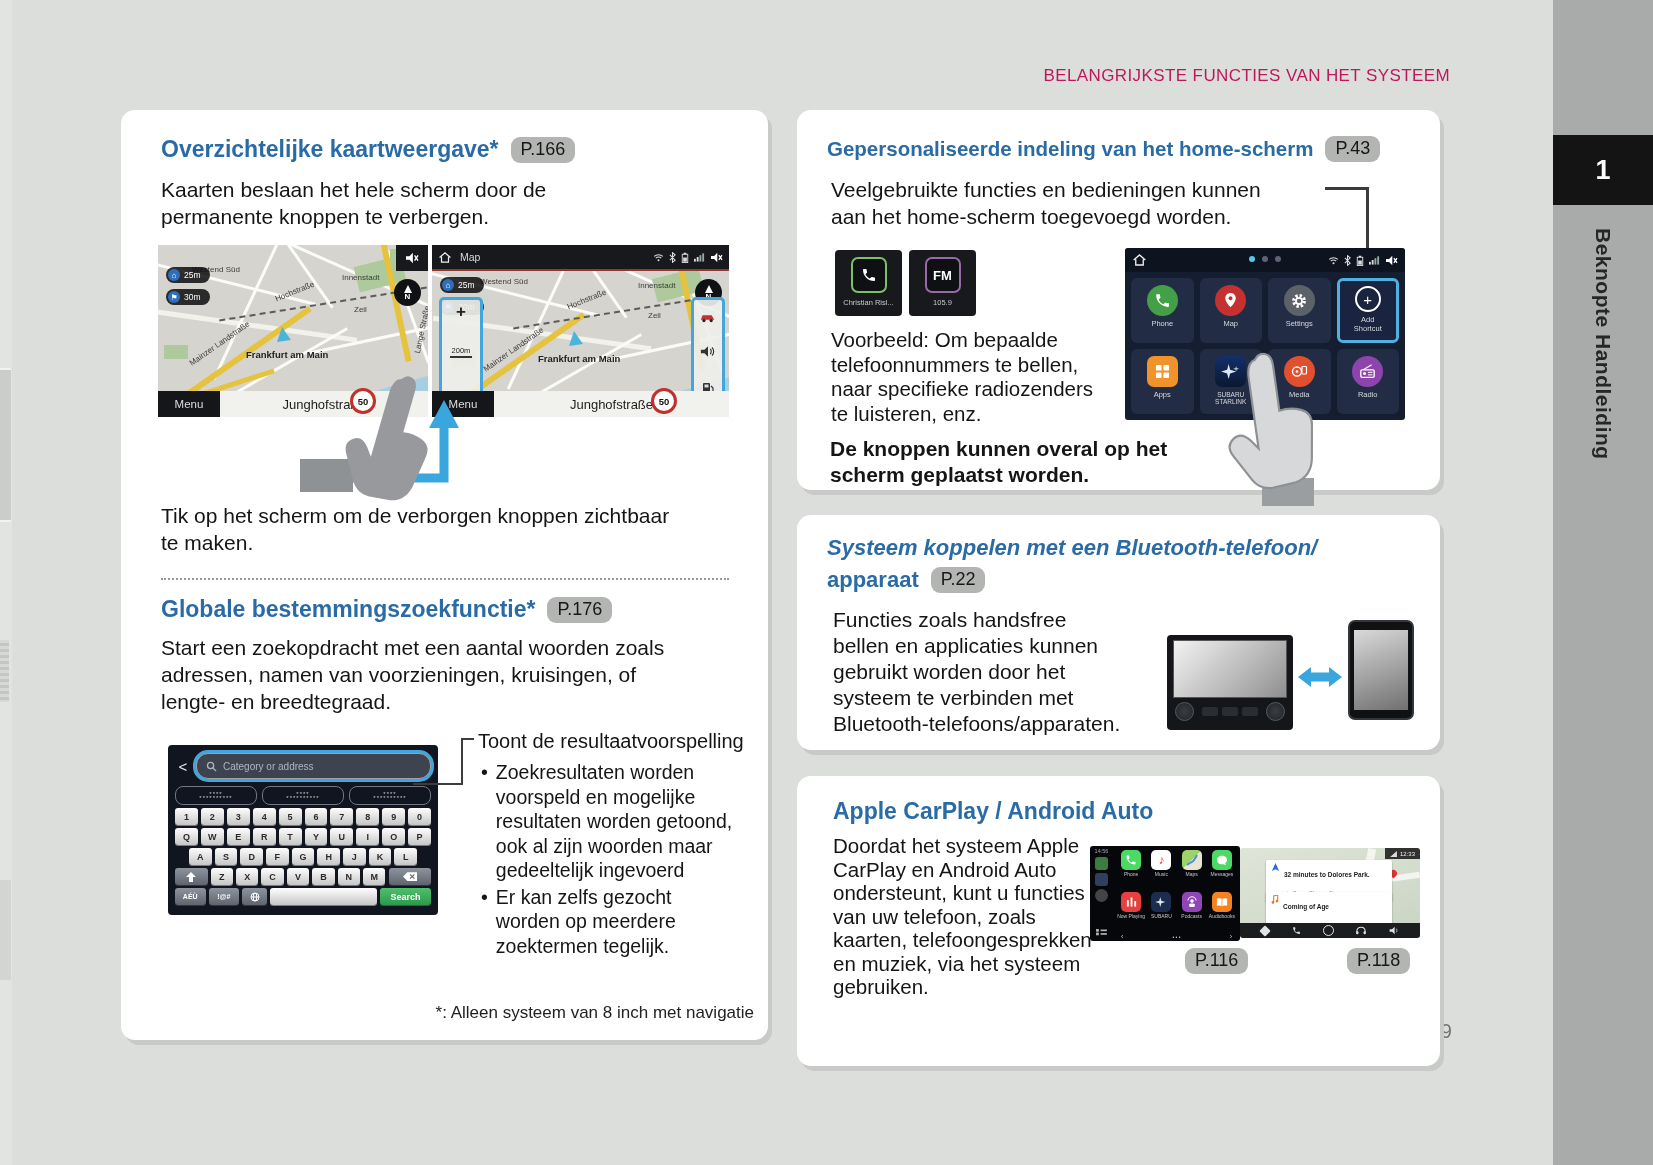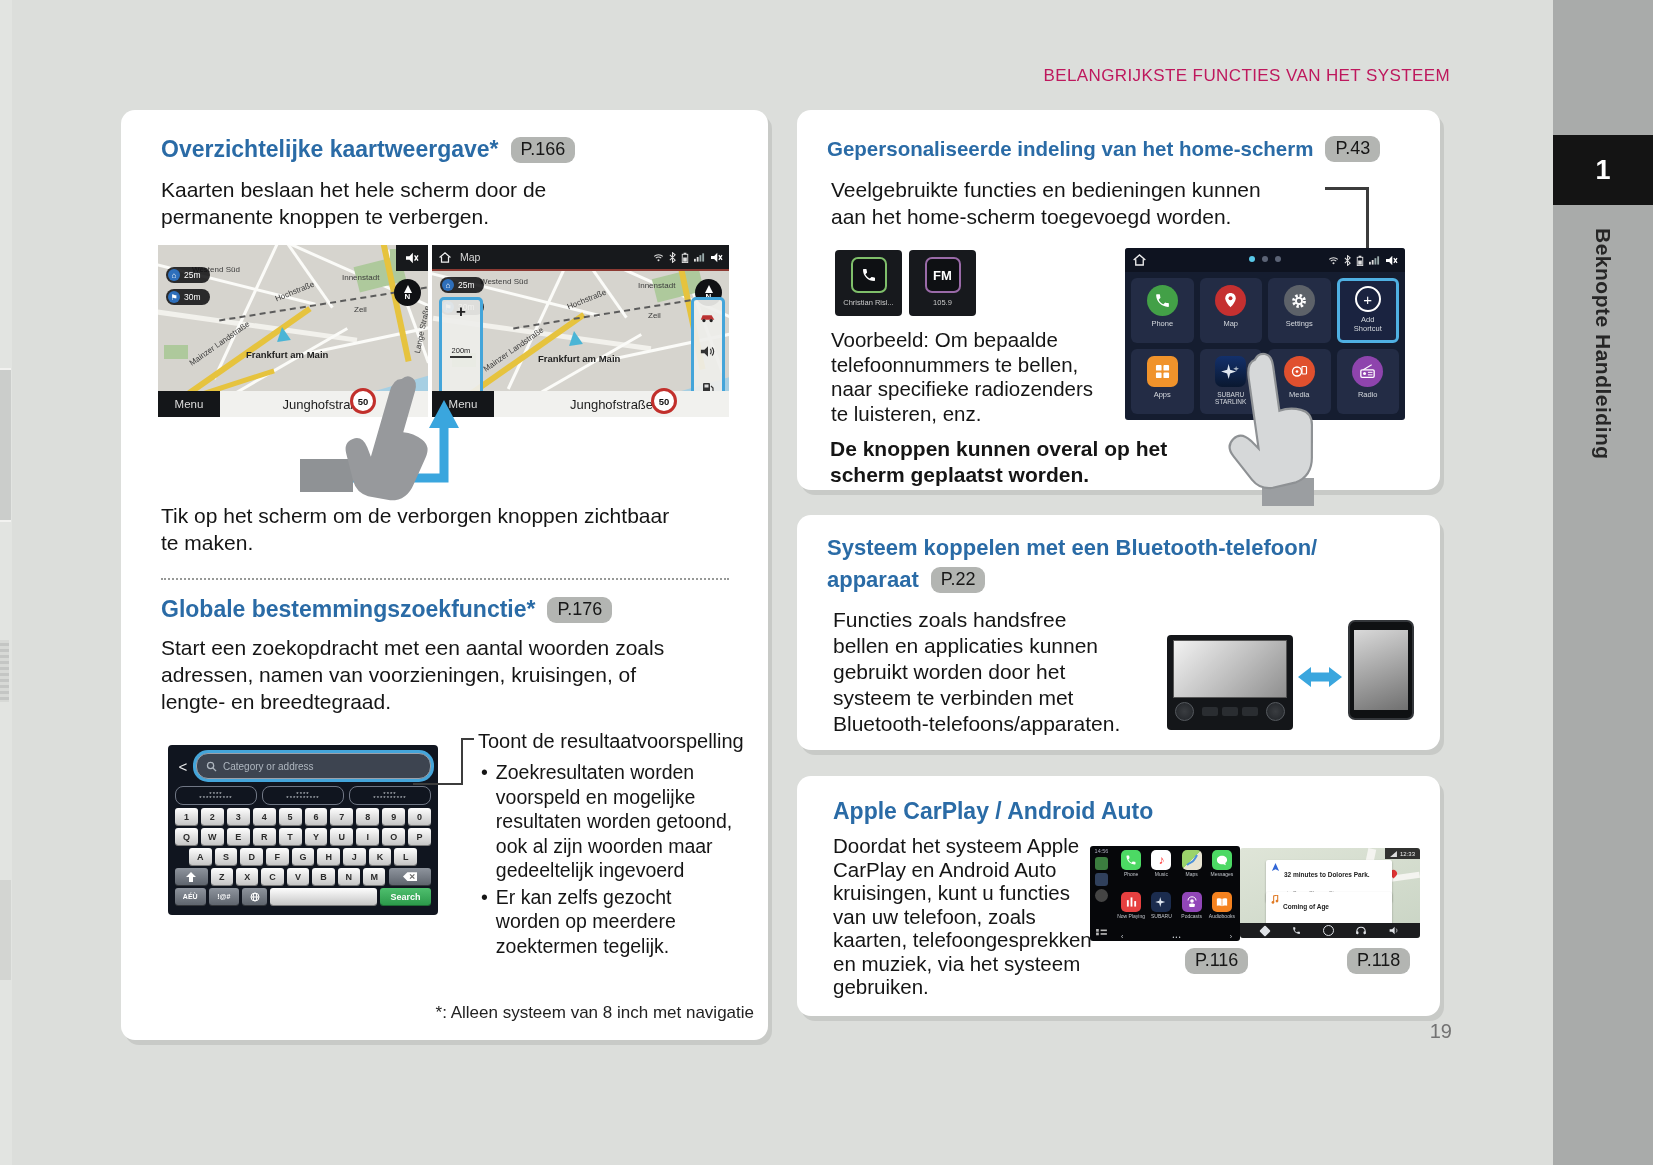--- a/index.html
+++ b/index.html
@@ -596,21 +596,21 @@
                 <path d="M10.5 10 H16 M10.5 13 H16" stroke="#fff" stroke-width="1.2"></path>
               </svg>
           </span>
           <span class="lab">Radio</span>
         </div>
       </div>
     </div>
   </section>
 
   <section class="card" style="left:797px;top:515px;width:643px;height:235px;">
-    <div class="trow" style="left:30px;top:20px;">
+    <div class="trow" style="left:30px;top:20px;font-style:italic;">
       <span class="ctitle md">Systeem koppelen met een Bluetooth-telefoon/</span>
     </div>
     <div class="trow" style="left:30px;top:52px;justify-content:space-between;">
       <span class="ctitle md">apparaat</span>
       <span class="badge">P.22</span>
     </div>
     <div class="para" style="left:36px;top:92px;line-height:26px;">
       <div>Functies zoals handsfree</div>
       <div>bellen en applicaties kunnen</div>
       <div>gebruikt worden door het</div>
@@ -630,28 +630,28 @@
       </div>
     </div>
     <svg class="abs" style="left:499px;top:150px;" width="48" height="24" viewBox="0 0 48 24">
       <path d="M2 12 L15 2 V7.5 H33 V2 L46 12 L33 22 V16.5 H15 V22 Z" fill="#3aa6de"></path>
     </svg>
     <div class="btphone" style="left:551px;top:105px;width:66px;height:100px;">
       <div class="btp-screen"></div>
     </div>
   </section>
 
-  <section class="card" style="left:797px;top:776px;width:643px;height:240px;">
+  <section class="card" style="left:797px;top:776px;width:643px;height:290px;">
     <div class="trow" style="left:36px;top:22px;">
       <span class="ctitle">Apple CarPlay / Android Auto</span>
     </div>
     <div class="para" style="left:36px;top:58px;font-size:20.5px;line-height:23.5px;">
       <div>Doordat het systeem Apple</div>
       <div>CarPlay en Android Auto</div>
-      <div>kruisingen, kunt u functies</div>
+      <div>ondersteunt, kunt u functies</div>
       <div>van uw telefoon, zoals</div>
       <div>kaarten, telefoongesprekken</div>
       <div>en muziek, via het systeem</div>
       <div>gebruiken.</div>
     </div>
 
     <div class="cp" style="left:293px;top:70px;width:150px;height:95px;">
       <div class="cp-side">
         <span>14:56</span>
         <span class="sic" style="background:#3b7d3f;"></span>

